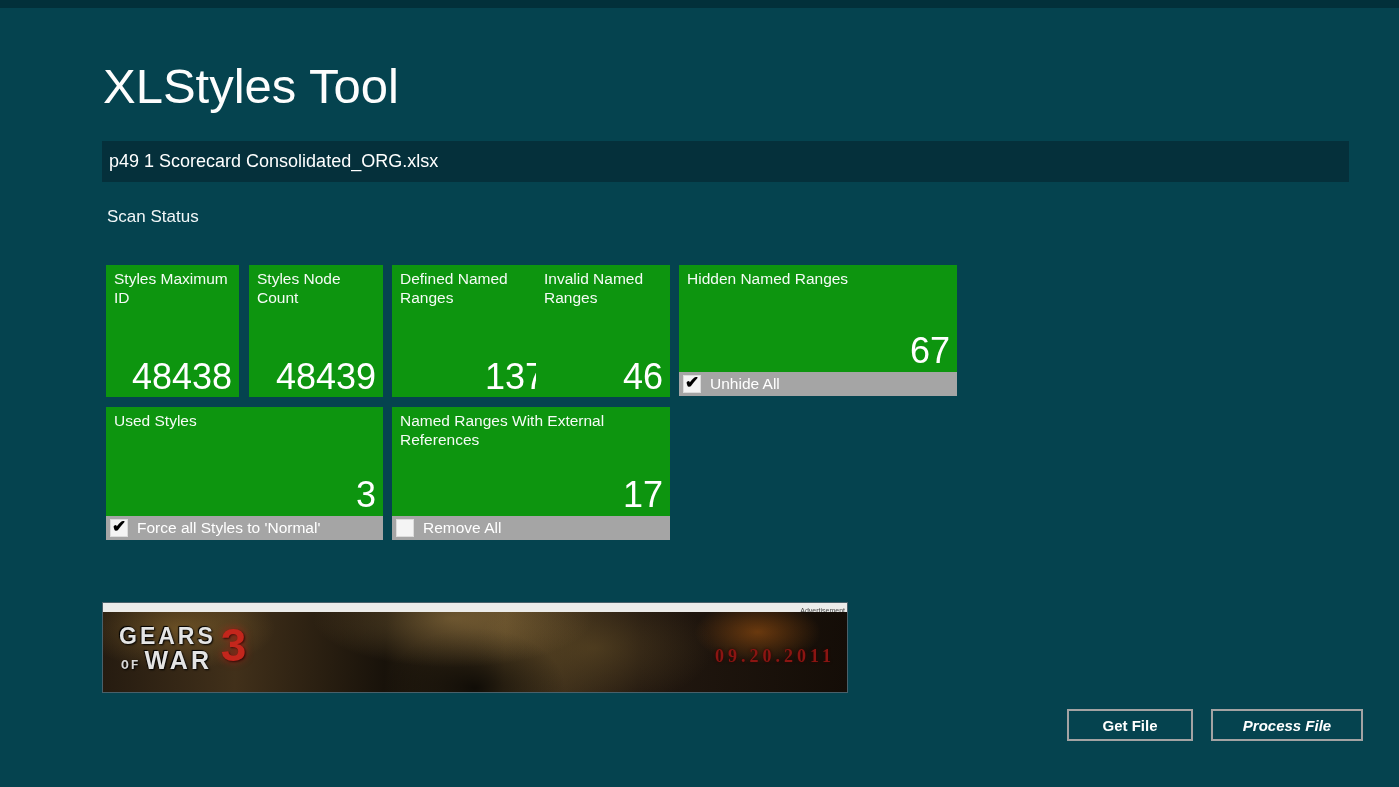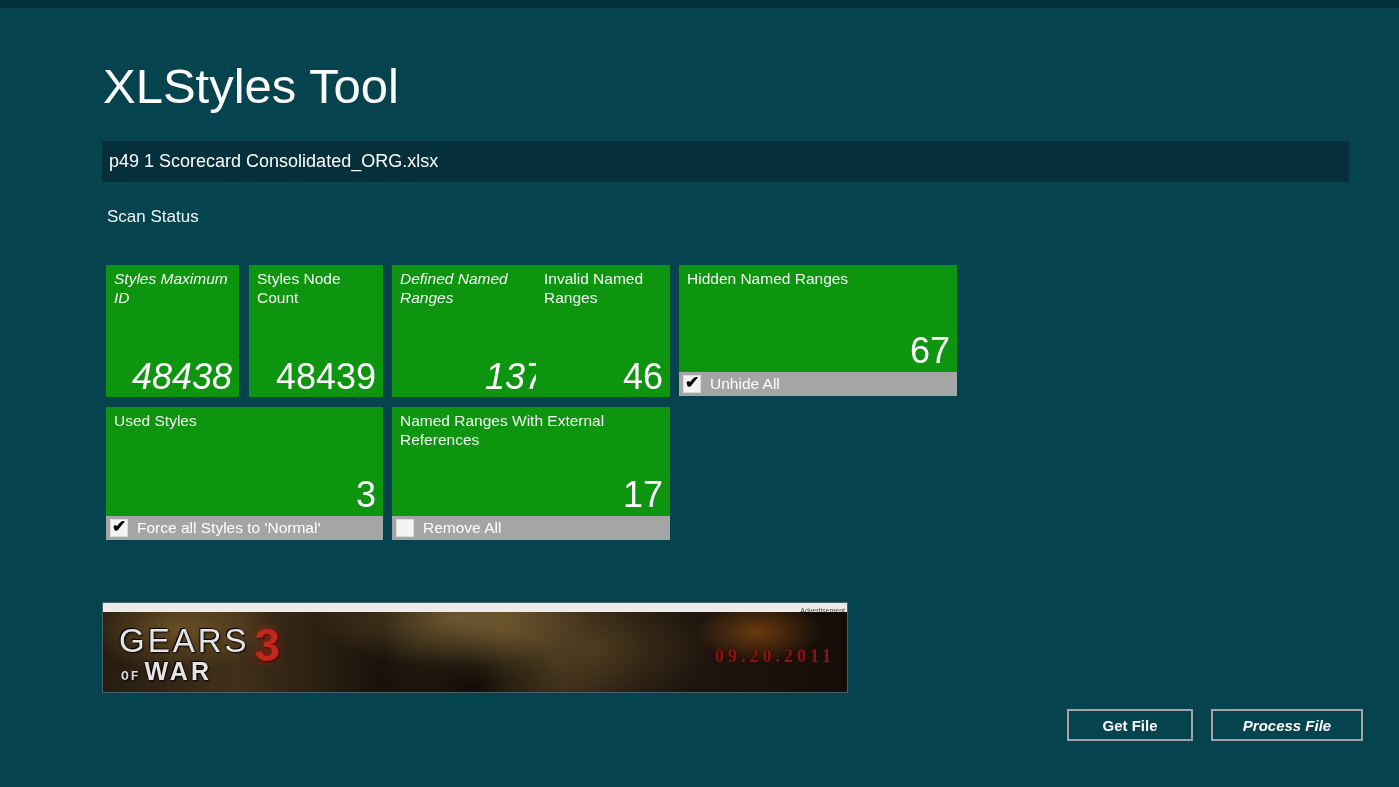--- a/index.html
+++ b/index.html
@@ -45,23 +45,23 @@
   .checkbox {
     width:18px; height:18px; background:#F4F4F4; border:1px solid #DCDCDC;
     display:flex; align-items:center; justify-content:center;
     font-size:17px; font-weight:bold; color:#000; line-height:1; cursor:pointer;
     flex:0 0 auto;
   }
   .checkbox span { margin-top:-3px; }
   .check-label { color:#FFFFFF; font-size:15.5px; margin-left:9px; white-space:nowrap; }
 
   
-  .t0 { left:106px; top:265px; width:133px; height:132px;font-style:italic; }
+  .t0 { left:106px; top:265px; width:133px; height:132px; }
   .t1 { left:249px; top:265px; width:134px; height:132px; }
-  .t2 { left:392px; top:265px; width:160px; height:132px;font-style:italic; }
+  .t2 { left:392px; top:265px; width:160px; height:132px; }
   .t3 { left:536px; top:265px; width:134px; height:132px; }
   .t4 { left:679px; top:265px; width:278px; height:131px; }
   .t5 { left:106px; top:407px; width:277px; height:133px; }
   .t6 { left:392px; top:407px; width:278px; height:133px; }
 
   
   .ad {
     position:absolute; left:102px; top:602px; width:746px; height:91px;
     cursor:pointer; border:1px solid #49606a;
   }
@@ -77,21 +77,21 @@
       radial-gradient(ellipse 140px 60px at 10% 20%, rgba(225,170,70,0.30), transparent 70%),
       radial-gradient(ellipse 200px 70px at 47% 8%,  rgba(200,160,90,0.38), transparent 70%),
       radial-gradient(ellipse 120px 80px at 50% 95%, rgba(0,0,0,0.75), transparent 75%),
       radial-gradient(ellipse 170px 85px at 66% 45%, rgba(120,95,45,0.40), transparent 70%),
       linear-gradient(92deg, #251b10 0%, #41301a 18%, #18120a 38%, #4c3b20 54%, #221810 72%, #140d07 100%);
     overflow:hidden;
   }
   .ad-logo { position:absolute; left:16px; top:12px; display:flex; align-items:flex-start; }
   .logo-stack { display:flex; flex-direction:column; }
   .logo-gears {
-    font-size:33px; font-weight:normal; letter-spacing:3px; color:#E4E4E4;
+    font-size:23px; font-weight:bold; letter-spacing:3px; color:#E4E4E4;
     text-shadow:1px 1px 2px #000, -1px -1px 1px #000; line-height:1.05;
   }
   .logo-line2 { display:flex; align-items:baseline; }
   .logo-of {
     font-size:13px; font-weight:bold; letter-spacing:2px; color:#D8D8D8;
     text-shadow:1px 1px 2px #000; margin:0 4px 0 2px;font-family:Liberation Mono, monospace;
   }
   .logo-war {
     font-size:25px; font-weight:bold; letter-spacing:3px; color:#E4E4E4;
     text-shadow:1px 1px 2px #000, -1px -1px 1px #000; line-height:1.0;

